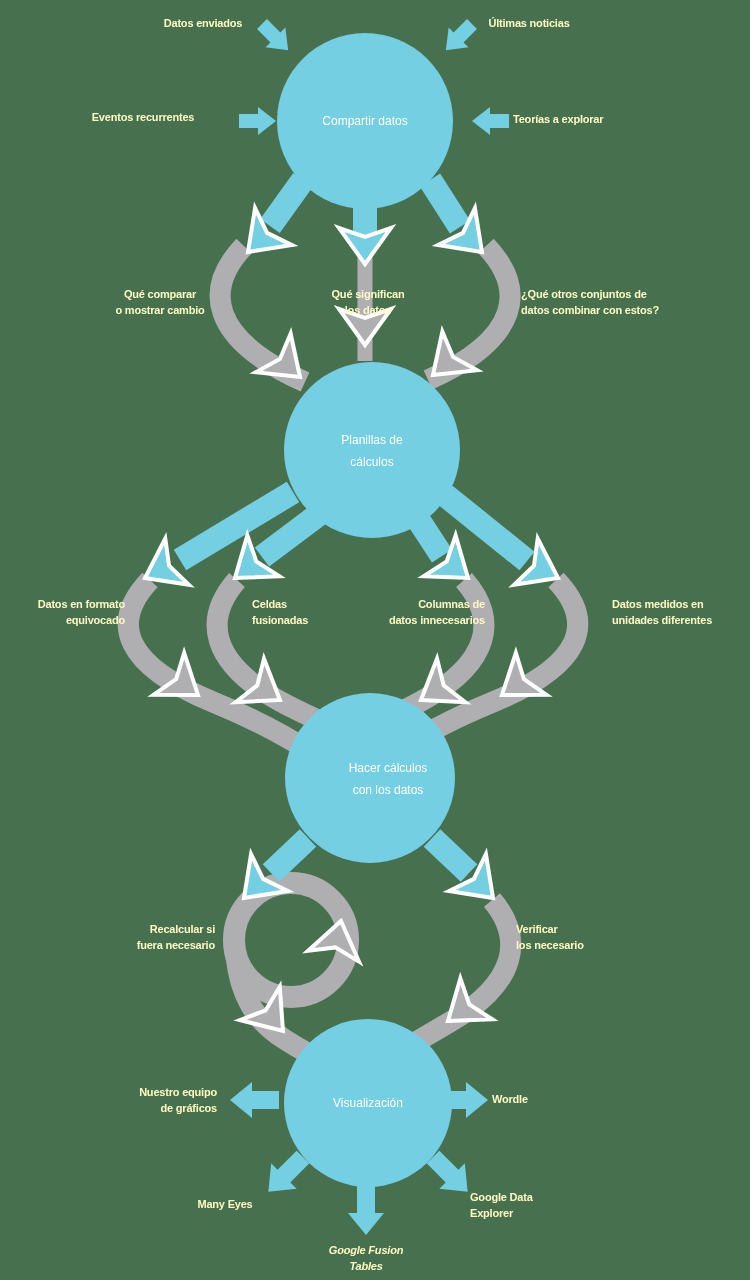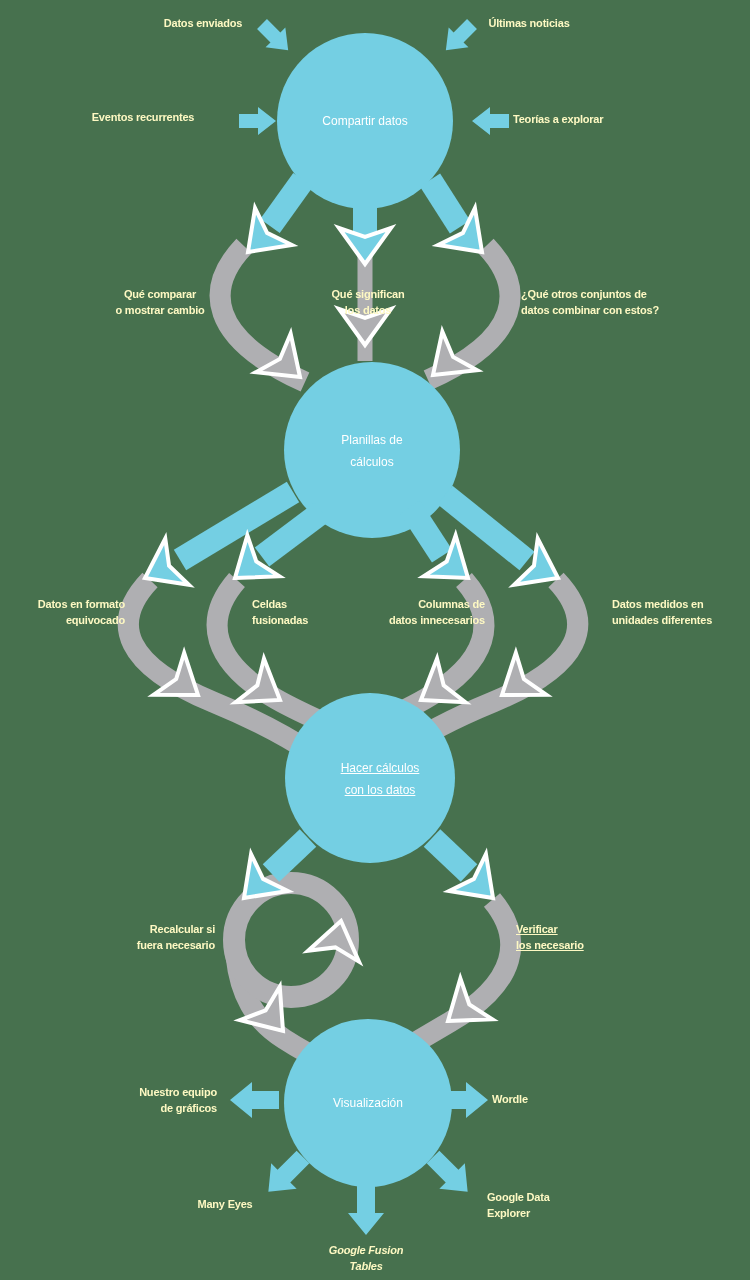--- a/index.html
+++ b/index.html
@@ -110,21 +110,21 @@
   </g>
 </svg>
 
 <div class="node-lbl" style="left:265px;top:110px;width:200px;">
   <span>Compartir datos</span>
 </div>
 <div class="node-lbl" style="left:272px;top:429px;width:200px;">
   <span>Planillas de</span>
   <span>cálculos</span>
 </div>
-<div class="node-lbl" style="left:280px;top:757px;width:200px;text-decoration:underline;">
+<div class="node-lbl" style="left:288px;top:757px;width:200px;">
   <span>Hacer cálculos</span>
   <span>con los datos</span>
 </div>
 <div class="node-lbl" style="left:268px;top:1092px;width:200px;">
   <span>Visualización</span>
 </div>
 
 <div class="lbl ta-c" style="left:118px;top:15px;width:170px;">
   <span>Datos enviados</span>
 </div>
@@ -165,37 +165,37 @@
 </div>
 <div class="lbl ta-l" style="left:612px;top:596px;width:145px;">
   <span>Datos medidos en</span>
   <span>unidades diferentes</span>
 </div>
 
 <div class="lbl ta-r" style="left:63px;top:921px;width:152px;">
   <span>Recalcular si</span>
   <span>fuera necesario</span>
 </div>
-<div class="lbl ta-l" style="left:516px;top:921px;width:150px;text-decoration:underline;">
+<div class="lbl ta-l" style="left:516px;top:921px;width:150px;">
   <span>Verificar</span>
   <span>los necesario</span>
 </div>
 
 <div class="lbl ta-r" style="left:65px;top:1084px;width:152px;">
   <span>Nuestro equipo</span>
   <span>de gráficos</span>
 </div>
 <div class="lbl ta-l" style="left:492px;top:1091px;width:110px;">
   <span>Wordle</span>
 </div>
 <div class="lbl ta-c" style="left:155px;top:1196px;width:140px;">
   <span>Many Eyes</span>
 </div>
 <div class="lbl ta-c" style="left:291px;top:1242px;width:150px;font-style:italic;">
   <span>Google Fusion</span>
   <span>Tables</span>
 </div>
-<div class="lbl ta-l" style="left:470px;top:1189px;width:140px;margin-left:17px;">
+<div class="lbl ta-l" style="left:470px;top:1189px;width:140px;">
   <span>Google Data</span>
   <span>Explorer</span>
 </div>
 
 </div>
 
 </body></html>

